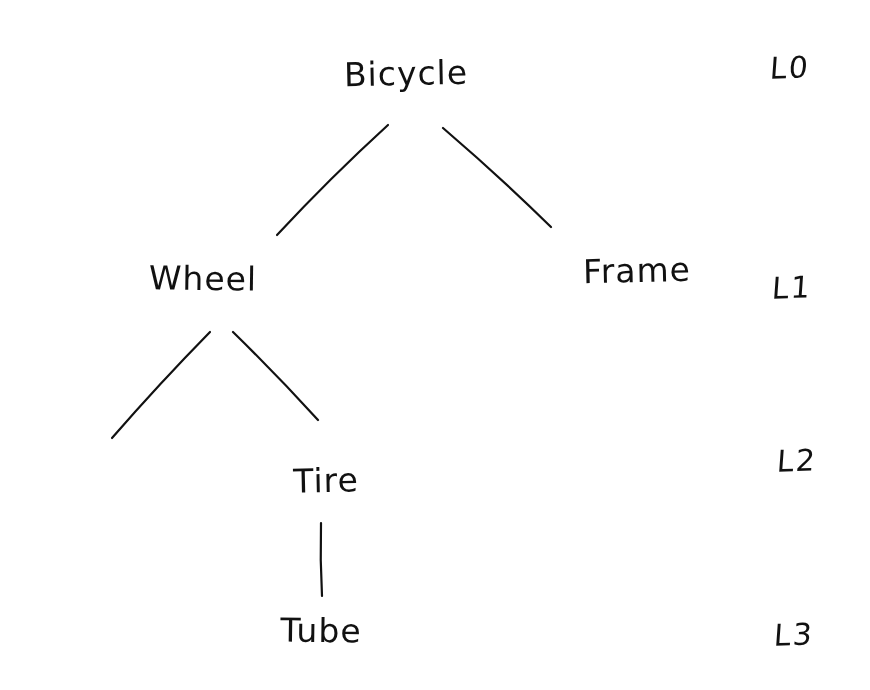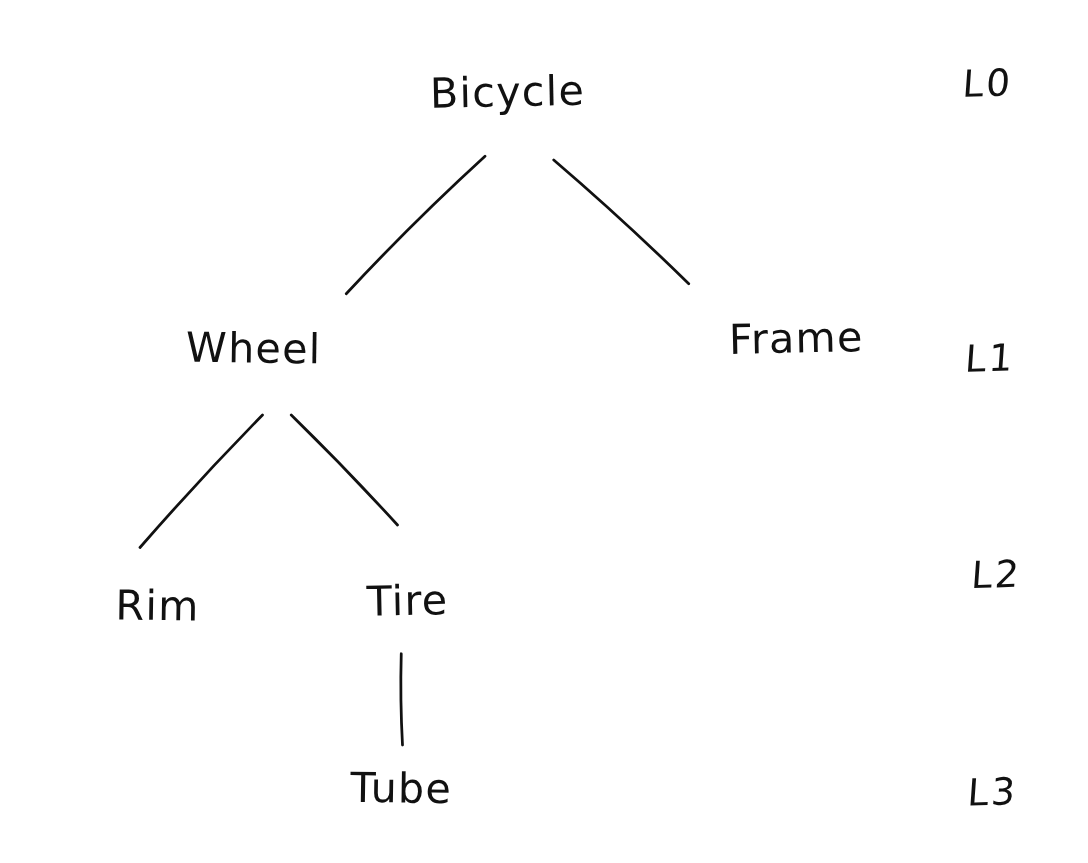--- a/index.html
+++ b/index.html
@@ -62,21 +62,20 @@
     <path d="M233 332 Q277 375 318 420"></path>
     <path d="M321 523 Q320 560 322 596"></path>
   </svg>
 
   <div class="node tilt-a" style="left:406px; top:54px;">Bicycle</div>
 
   <div class="node tilt-b" style="left:203px; top:259px;">Wheel</div>
 
   <div class="node tilt-a" style="left:637px; top:251px;">Frame</div>
 
-  <div class="node tilt-b" style="left:126px; top:465px;">Rim</div>
 
   <div class="node tilt-a" style="left:326px; top:461px;">Tire</div>
 
   <div class="node tilt-b" style="left:321px; top:611px;">Tube</div>
 
   <div class="level-label" style="left:790px; top:50px;">L0</div>
 
   <div class="level-label" style="left:792px; top:270px;">L1</div>
 
   <div class="level-label" style="left:797px; top:443px;">L2</div>

